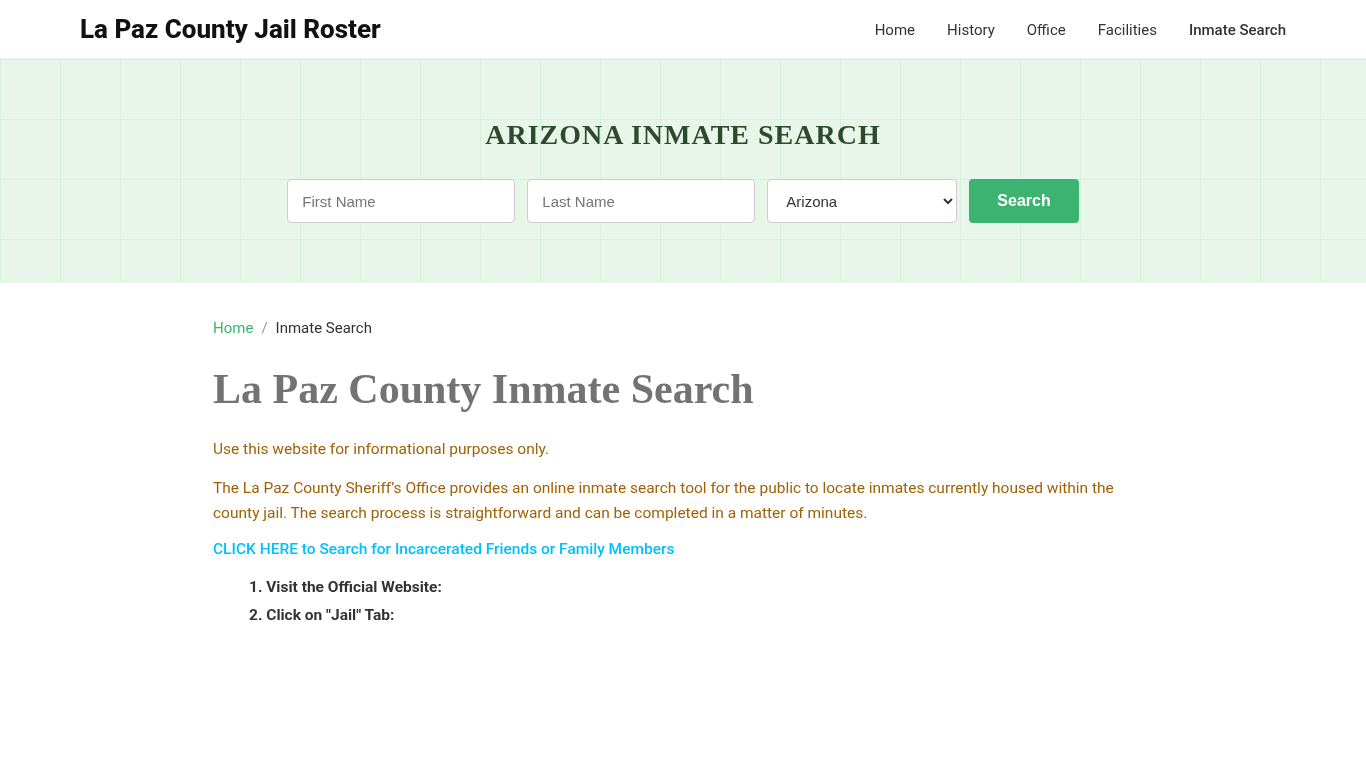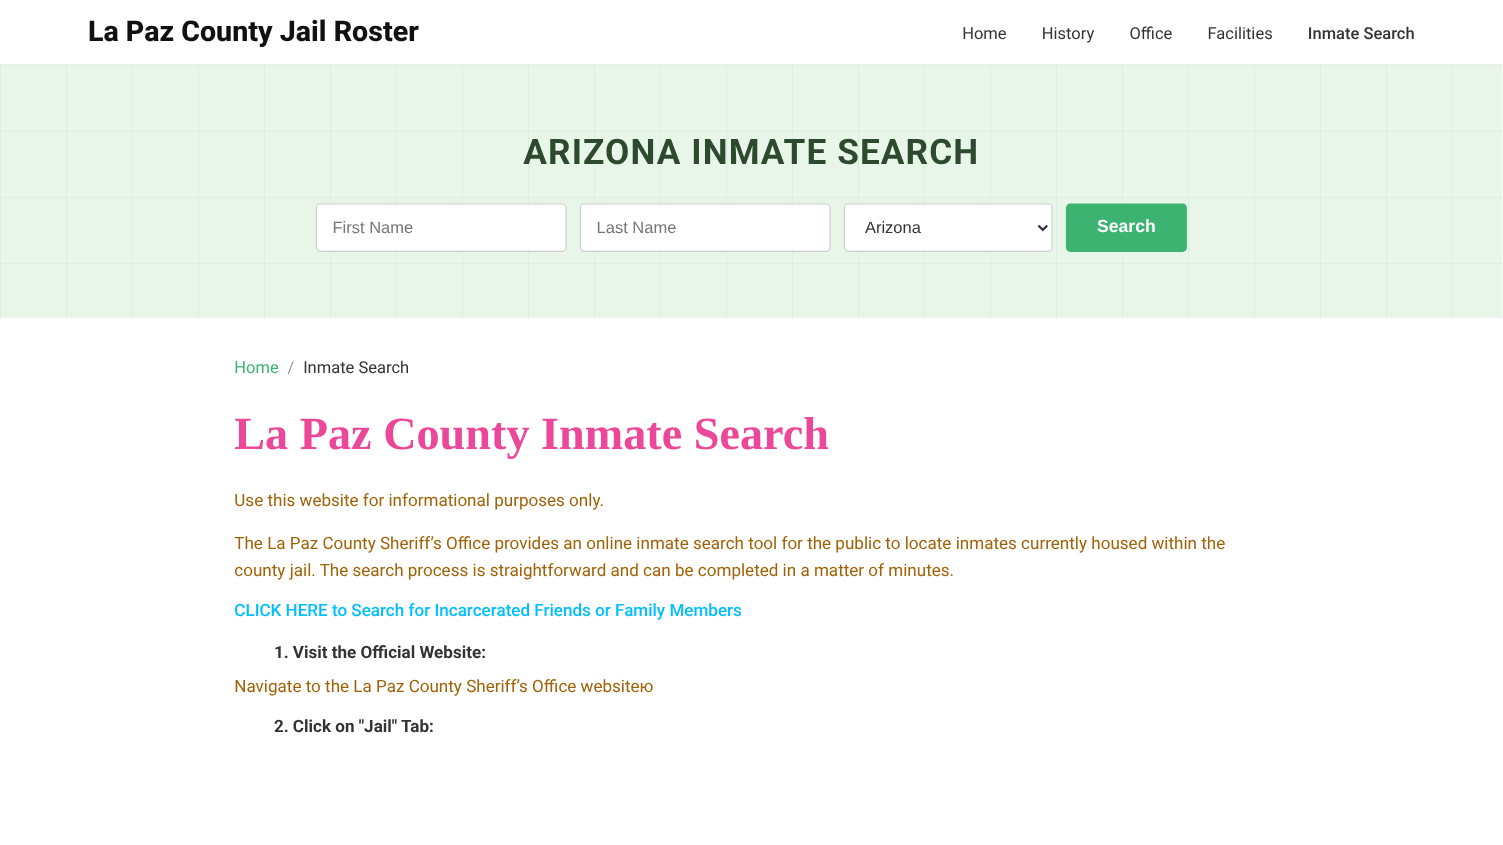--- a/index.html
+++ b/index.html
@@ -50,26 +50,27 @@
       background-color: #e8f5e9;
       background-image:
         linear-gradient(rgba(200,235,210,0.5) 1px, transparent 1px),
         linear-gradient(90deg, rgba(200,235,210,0.5) 1px, transparent 1px);
       background-size: 60px 60px;
       padding: 60px 20px;
       text-align: center;
     }
 
     .hero-title {
-      font-size: 32px;
+      font-size: 28px;
       font-weight: 700;
       color: #2e4a2e;
       letter-spacing: 1px;
       margin-bottom: 28px;
       text-transform: uppercase;
+      font-family: Liberation Serif, serif;
     }
 
     .search-form {
       display: flex;
       align-items: center;
       justify-content: center;
       gap: 12px;
       flex-wrap: wrap;
     }
 
@@ -134,21 +135,21 @@
     }
 
     .breadcrumb-current {
       color: #333;
     }
 
     
     .page-heading {
       font-size: 42px;
       font-weight: 800;
-      color: #ec4899;
+      color: #737373;
       margin-bottom: 24px;
       font-family: Georgia, 'Times New Roman', serif;
     }
 
     
     .body-text {
       font-size: 15.5px;
       line-height: 1.6;
       color: #a16207;
       margin-bottom: 14px;
@@ -222,20 +223,19 @@
   <p class="body-text">Use this website for informational purposes only.</p>
   <p class="body-text">The La Paz County Sheriff’s Office provides an online inmate search tool for the public to locate inmates currently housed within the county jail. The search process is straightforward and can be completed in a matter of minutes.</p>
 
   
   <a href="#" class="click-here-link">CLICK HERE to Search for Incarcerated Friends or Family Members</a>
 
   
   <p class="numbered-item">
     <strong>1. Visit the Official Website:</strong>
   </p>
-  <p class="body-text">Navigate to the La Paz County Sheriff’s Office websiteю</p>
 
   
   <p class="numbered-item">
     <strong>2. Click on "Jail" Tab:</strong>
   </p>
 
 </main>
 
 </body></html>

